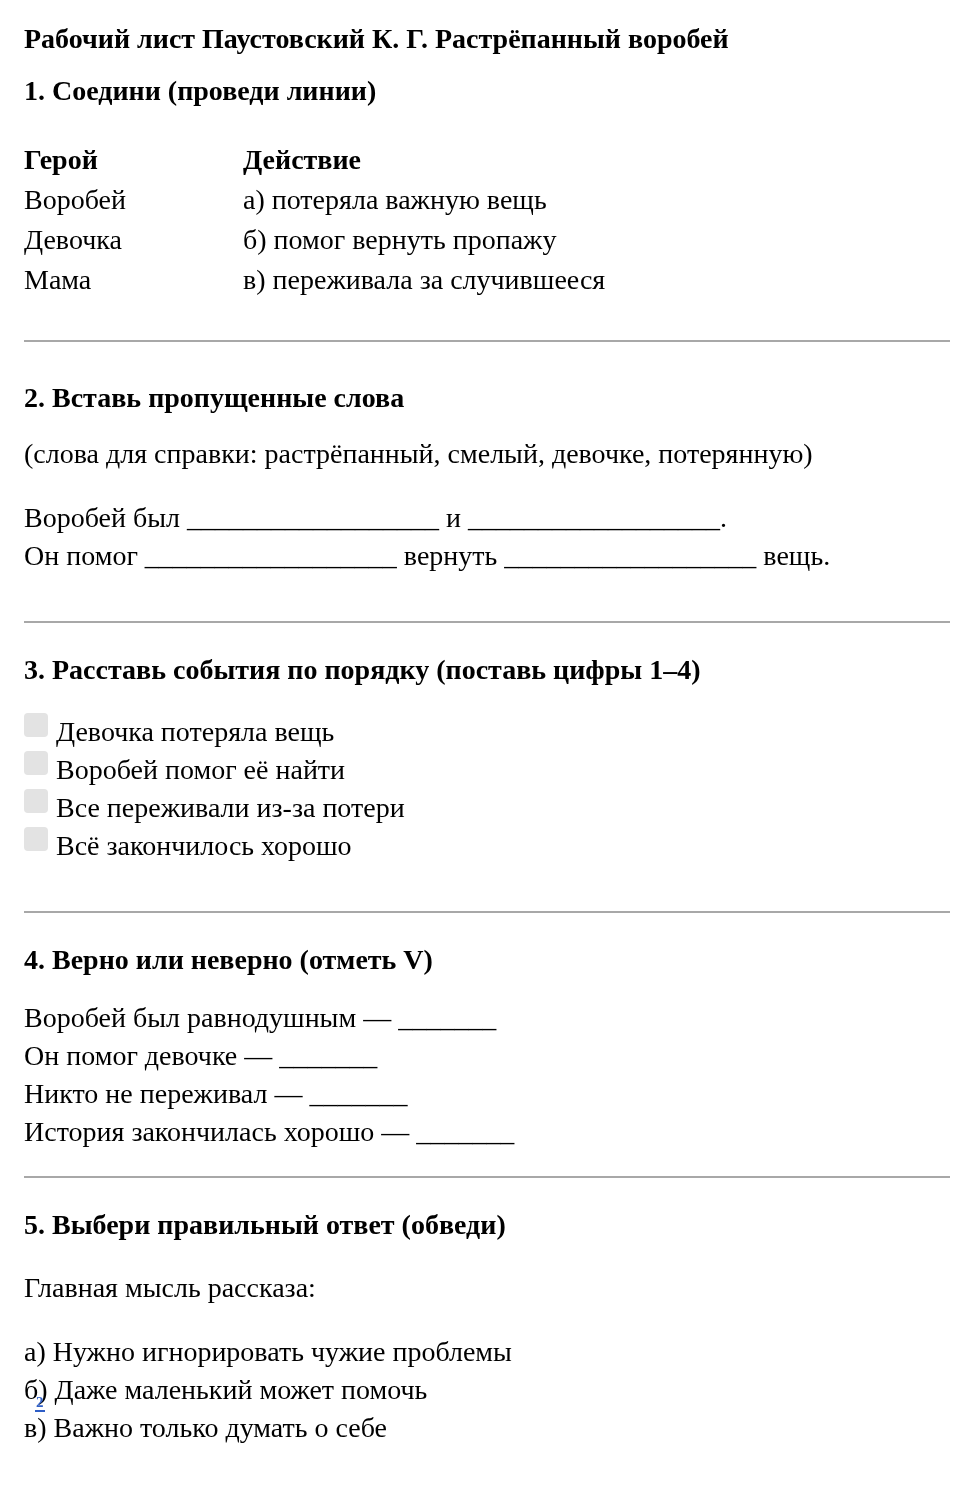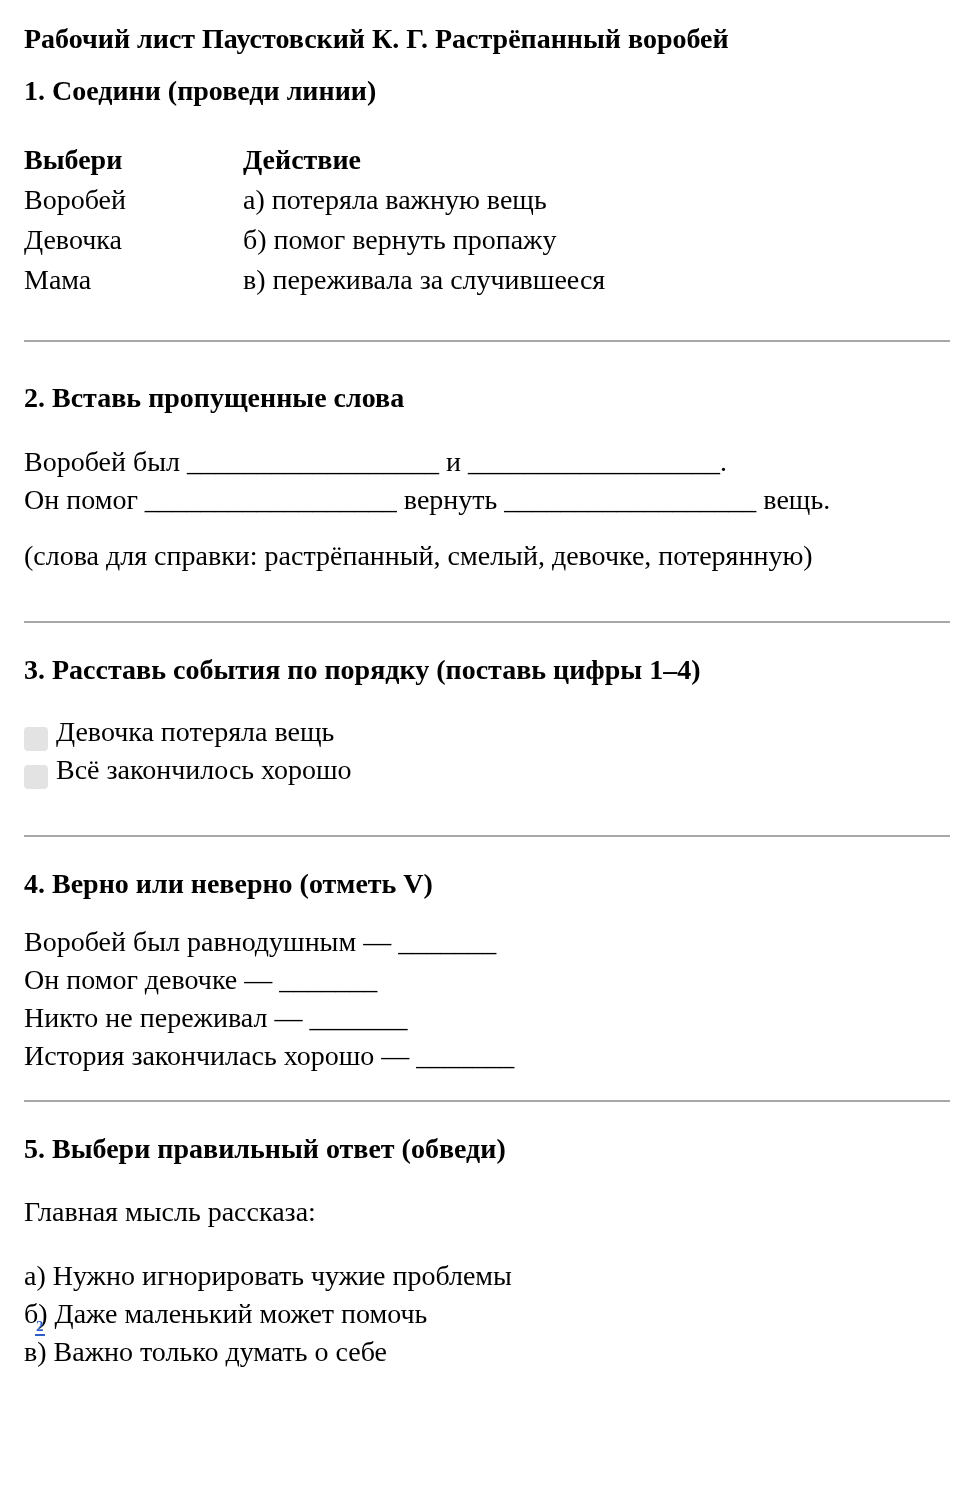--- a/index.html
+++ b/index.html
@@ -54,21 +54,21 @@
   .div1 { margin-top: 40px; }
   .div2 { margin-top: 46px; }
   .div3 { margin-top: 46px; }
   .div4 { margin-top: 25px; }
   .fill-block { margin-top: 26px; }
   .fill-line { white-space: nowrap; }
   .hint-line { margin-top: 18px; }
   .seq-list { margin-top: 24px; }
   .seq-item {
     display: flex;
-    align-items: flex-end;
+    align-items: flex-start;
     height: 38px;
   }
   .answer-box {
     width: 24px;
     height: 24px;
     background: #e3e3e3;
     border-radius: 4px;
     flex: 0 0 auto;
     margin-right: 8px;
   }
@@ -97,52 +97,60 @@
 </head>
 <body>
 
 <div class="page">
 
   <div class="doc-title">Рабочий лист Паустовский К. Г. Растрёпанный воробей</div>
 
   <div class="section-heading h1">1. Соедини (проведи линии)</div>
 
   <div class="match-table">
-    <div class="col-header">Выбери</div>
+    <div class="col-header">Герой</div>
     <div class="col-header">Действие</div>
 
     <div>Воробей</div>
     <div>а) потеряла важную вещь</div>
 
     <div>Девочка</div>
     <div>б) помог вернуть пропажу</div>
 
     <div>Мама</div>
     <div>в) переживала за случившееся</div>
   </div>
 
   <hr class="divider div1">
 
   <div class="section-heading h2">2. Вставь пропущенные слова</div>
 
+  <div class="body-text hint-line">(слова для справки: растрёпанный, смелый, девочке, потерянную)</div>
+
   <div class="body-text fill-block">
     <div class="fill-line">Воробей был __________________ и __________________.</div>
     <div class="fill-line">Он помог __________________ вернуть __________________ вещь.</div>
   </div>
-
-  <div class="body-text hint-line">(слова для справки: растрёпанный, смелый, девочке, потерянную)</div>
 
   <hr class="divider div2">
 
   <div class="section-heading h3">3. Расставь события по порядку (поставь цифры 1–4)</div>
 
   <div class="body-text seq-list">
     <div class="seq-item">
       <span class="answer-box"></span>
       <span>Девочка потеряла вещь</span>
+    </div>
+    <div class="seq-item">
+      <span class="answer-box"></span>
+      <span>Воробей помог её найти</span>
+    </div>
+    <div class="seq-item">
+      <span class="answer-box"></span>
+      <span>Все переживали из-за потери</span>
     </div>
     <div class="seq-item">
       <span class="answer-box"></span>
       <span>Всё закончилось хорошо</span>
     </div>
   </div>
 
   <hr class="divider div3">
 
   <div class="section-heading h4">4. Верно или неверно (отметь V)</div>

